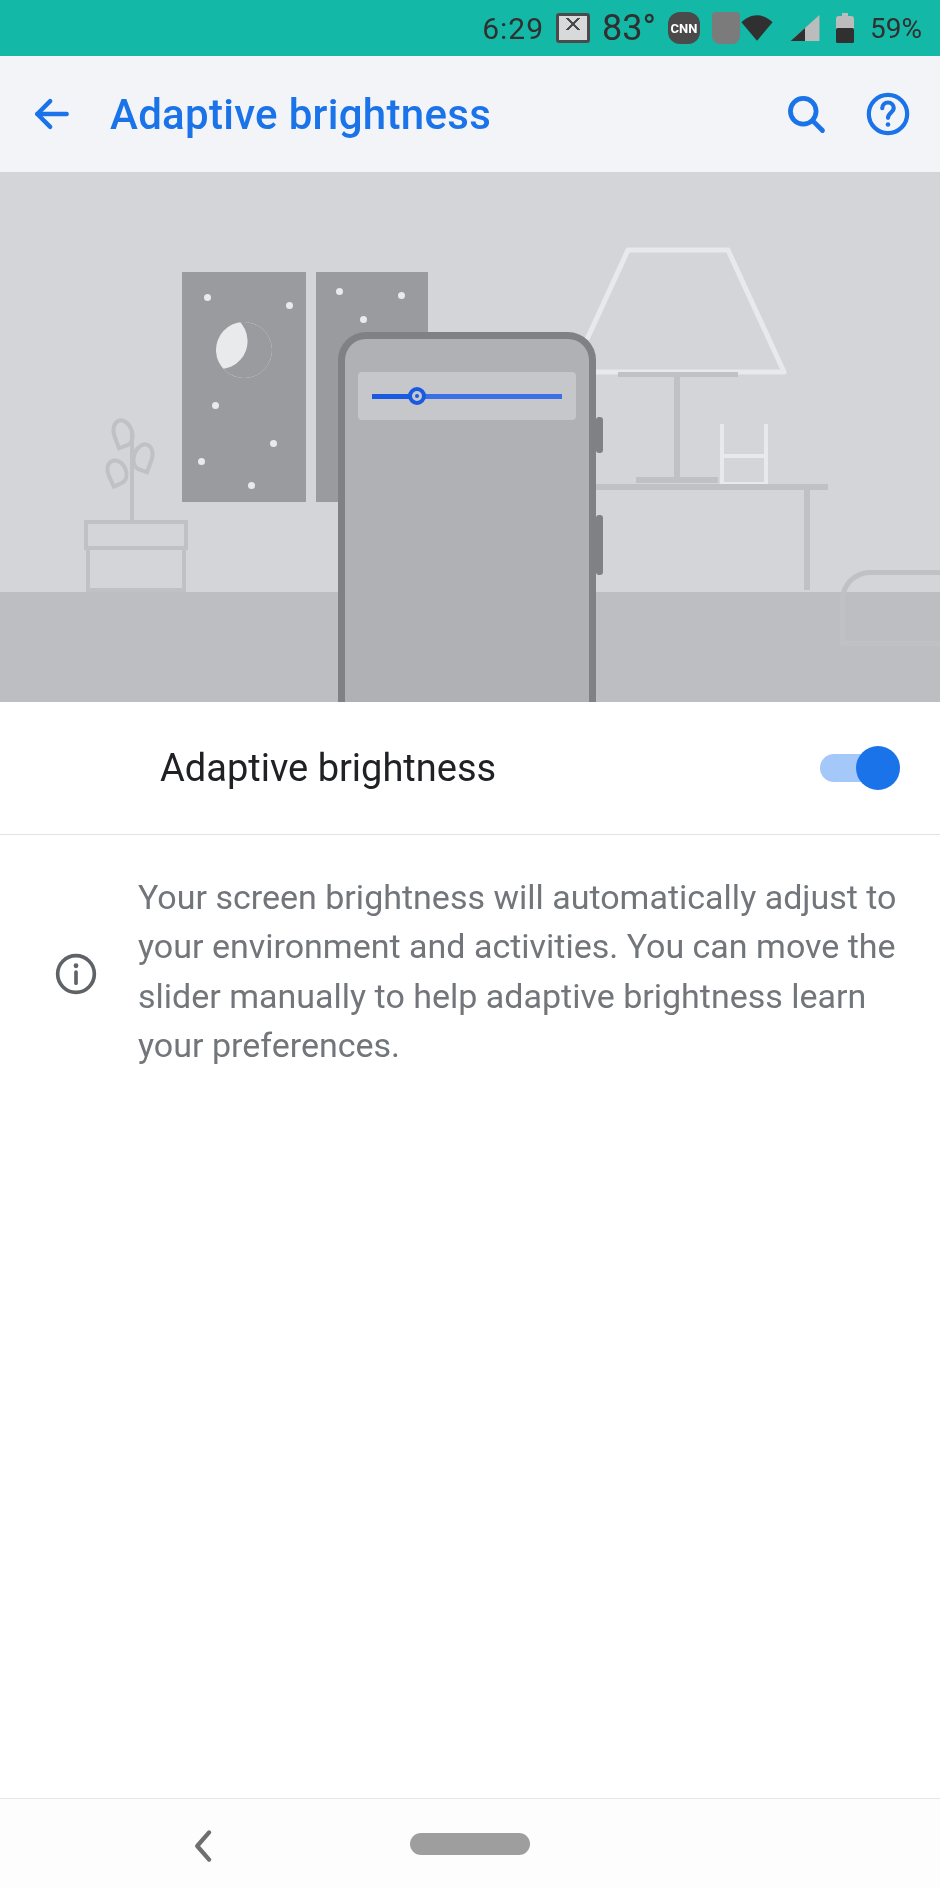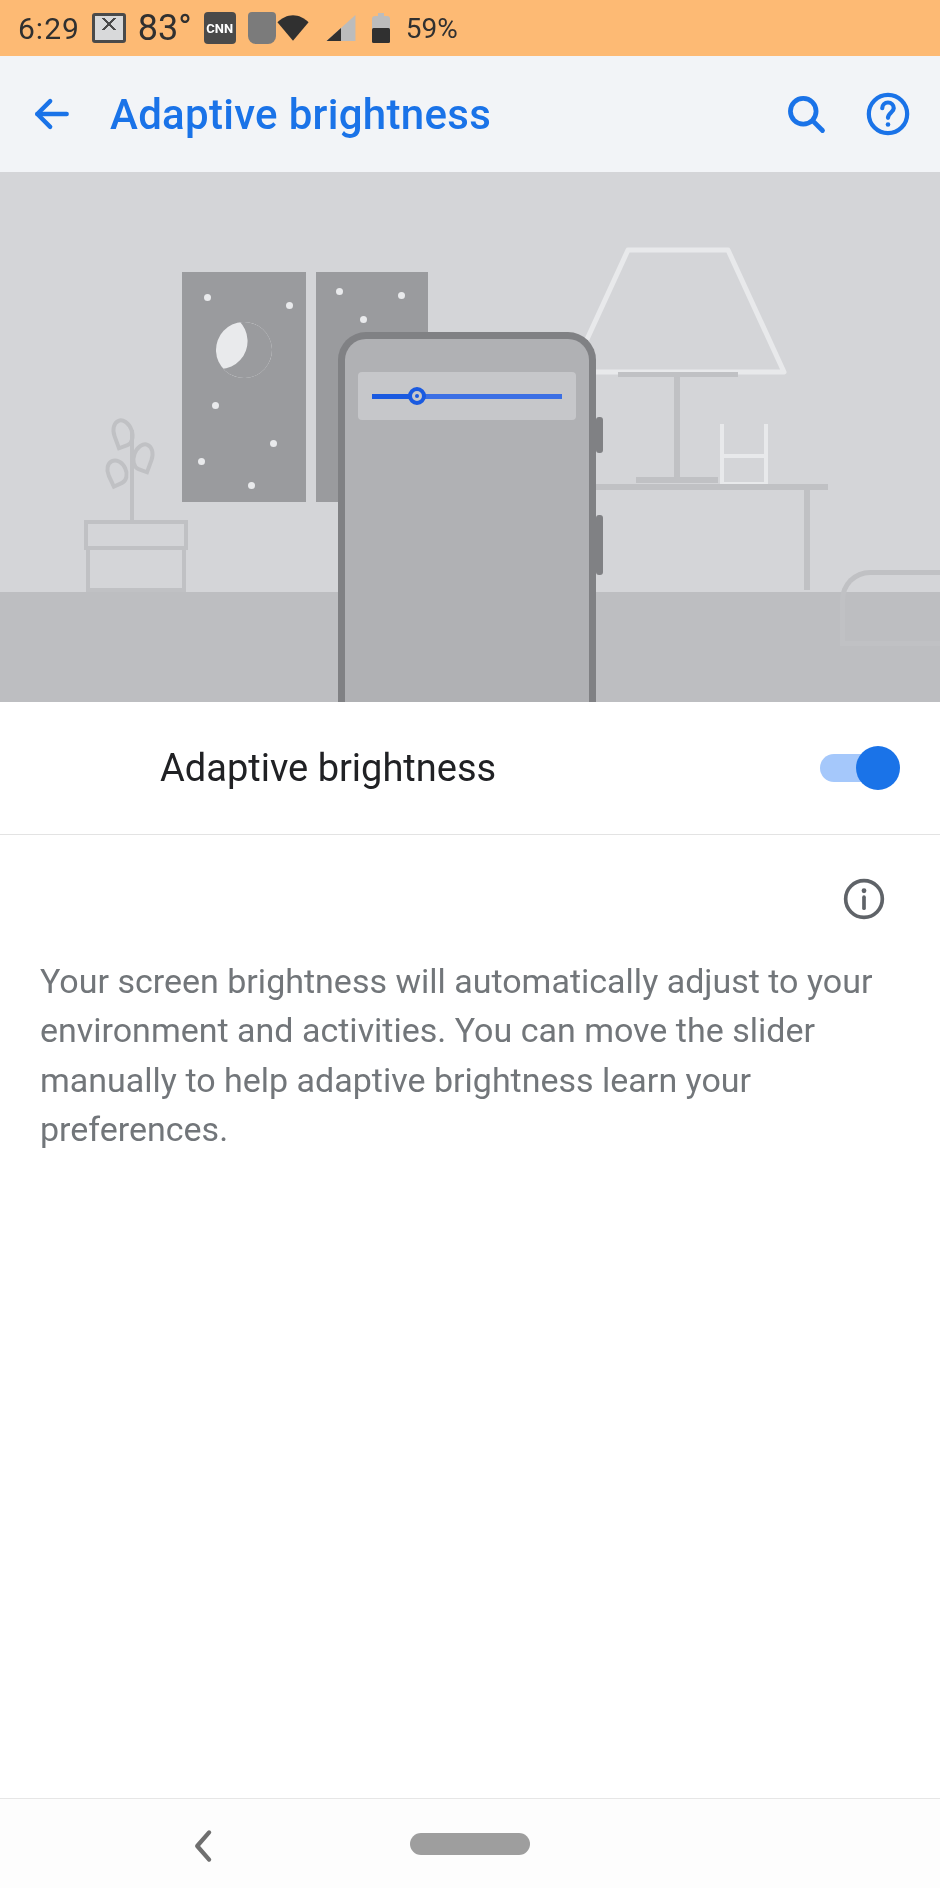--- a/index.html
+++ b/index.html
@@ -1,23 +1,23 @@
 <!DOCTYPE html>
 <html><head>
 <meta charset="utf-8">
 <style>
   * { box-sizing: border-box; margin: 0; padding: 0; }
   html, body { width: 940px; height: 1888px; font-family: Roboto, "Helvetica Neue", Arial, sans-serif; background: #ffffff; overflow: hidden; }
   
   
-  .status-bar { height: 56px; background: #fdba74; display: flex; align-items: center; justify-content: flex-start; padding: 0 18px; font-size: 28px; color: #303030; }
+  .status-bar { height: 56px; background: #14b8a6; display: flex; align-items: center; justify-content: flex-end; padding: 0 18px; font-size: 28px; color: #303030; }
   .status-left { display: flex; align-items: center; gap: 12px; }
   .status-right { display: flex; align-items: center; gap: 16px; }
   .status-time { font-size: 30px; letter-spacing: 1px; }
-  .status-icon-box { width: 32px; height: 32px; background:#4a4a4a; border-radius:4px; display:flex; align-items:center; justify-content:center; color:#fff; font-size:16px; font-weight:bold;}
+  .status-icon-box { width: 32px; height: 32px; background:#4a4a4a; border-radius:12px; display:flex; align-items:center; justify-content:center; color:#fff; font-size:16px; font-weight:bold;}
   .status-gmail { width:34px; height:30px; border:3px solid #4a4a4a; border-radius:3px; position:relative; background:#d8d9da;}
   .status-gmail:after{content:"";position:absolute;left:3px;right:3px;top:2px;height:12px;background:linear-gradient(135deg,transparent 45%,#4a4a4a 45%,#4a4a4a 55%,transparent 55%),linear-gradient(-135deg,transparent 45%,#4a4a4a 45%,#4a4a4a 55%,transparent 55%);}
   .status-temp { font-size: 36px; }
   .status-shield { width:28px;height:32px;background:#7b7b7b;border-radius:4px 4px 8px 8px;}
   
   
   .app-bar { height: 116px; background: #f2f4f7; display:flex; align-items:center; padding: 0 28px; gap: 34px; border-bottom:0; }
   .app-title { color:#1a73e8; font-size:42px; font-weight:500; flex:1; letter-spacing:0.3px;}
   .appbar-icon { width:48px; height:48px; display:flex; align-items:center; justify-content:center; }
   
@@ -58,21 +58,21 @@
   .couch{position:absolute;right:0;bottom:56px;width:100px;height:76px;border:5px solid #c0c1c4;border-right:none;border-radius:30px 0 0 0;}
   
   
   .toggle-row { display:flex; align-items:center; padding: 44px 40px 44px 160px; border-bottom:1px solid #e3e3e3; }
   .toggle-label { font-size:38px; color:#202124; flex:1; }
   .switch { width:80px; height:44px; position:relative; }
   .switch-track { position:absolute; left:0; top:8px; width:70px; height:28px; background:#a5c8fb; border-radius:20px; }
   .switch-thumb { position:absolute; right:0; top:0; width:44px; height:44px; background:#1a73e8; border-radius:50%; }
   
   
-  .info-row { display:flex; padding: 38px 40px 0 40px; gap: 36px; align-items:flex-end;flex-direction:column;}
+  .info-row { display:flex; padding: 38px 40px 0 40px; gap: 26px; align-items:center;}
   .info-icon-wrap { width:72px; display:flex; justify-content:center; padding-top:4px;}
   .info-text { font-size:34px; line-height:1.45; color:#72767a; flex:1; }
   
   
   .nav-bar { position:absolute; left:0; right:0; bottom:0; height:90px; border-top:1px solid #e6e6e6; display:flex; align-items:center; justify-content:center; background:#fdfdfd;}
   .nav-pill { width:120px; height:22px; background:#9e9e9e; border-radius:14px; }
   .nav-back { position:absolute; left:190px; top:30px; }
 </style>
 </head>
 <body>

